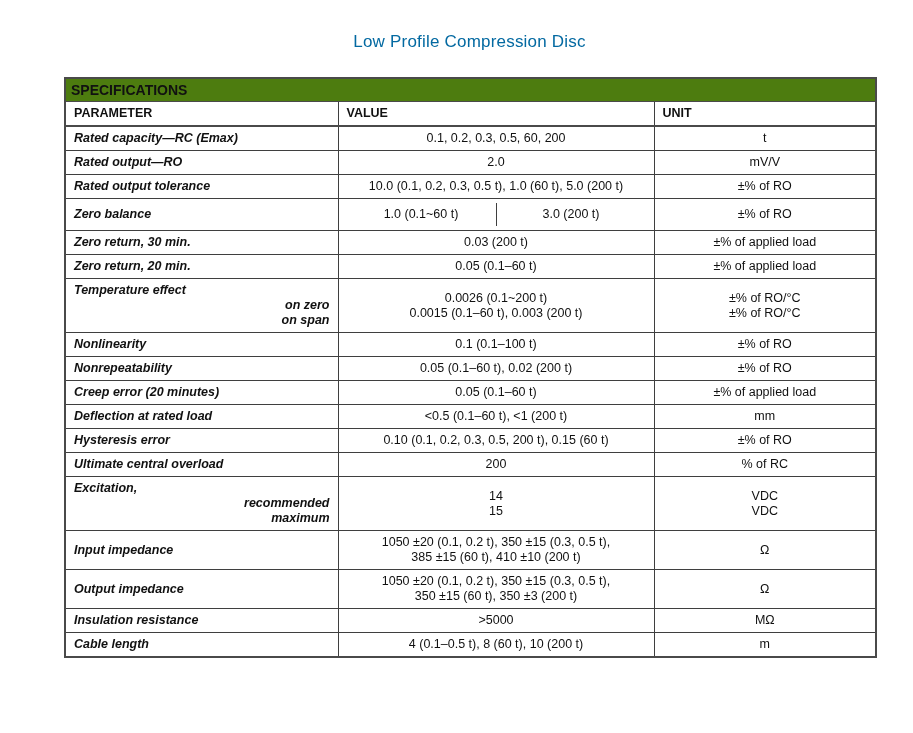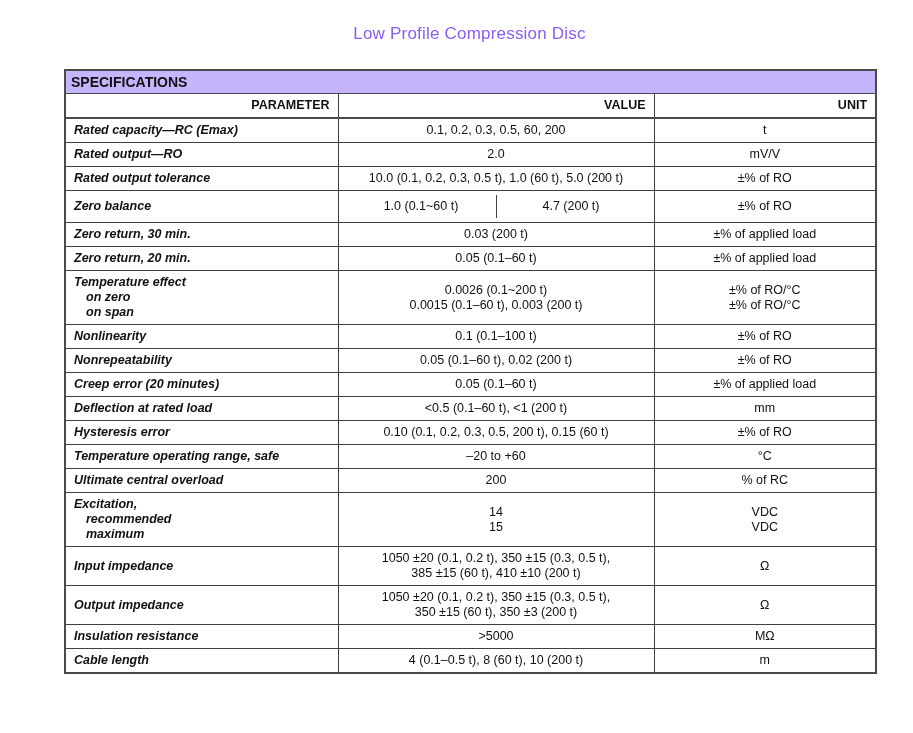--- a/index.html
+++ b/index.html
@@ -13,57 +13,57 @@
     -webkit-font-smoothing: antialiased;
   }
   .doc {
     padding: 20px 0 0 64px;
   }
   .doc-title {
     width: 811px;
     text-align: center;
     font-size: 17px;
     font-weight: 400;
-    color: #8b5cf6;
+    color: #0369a1;
     letter-spacing: 0.2px;
-    margin: 4px 0 25px 0;
+    margin: 12px 0 25px 0;
   }
   table.spec {
     width: 811px;
     table-layout: fixed;
     border-collapse: collapse;
     border: 2px solid #4a4a4a;
   }
   table.spec td {
     border: 1px solid #3f3f3f;
     font-size: 12.5px;
     line-height: 15px;
     padding: 4px 8px;
     vertical-align: middle;
     overflow: hidden;
   }
   tr.section-row td {
-    background: #c4b5fd;
+    background: #4d7c0f;
     font-size: 14px;
     font-weight: 700;
     text-align: left;
     padding: 3px 5px;
     line-height: 16px;
     border-bottom: 1px solid #4a4a4a;
   }
   tr.colhead-row td {
     font-weight: 700;
-    text-align: right;
+    text-align: left;
     border-bottom: 2px solid #4a4a4a;
   }
   td.p { font-weight: 700; text-align: left; font-style: italic; }
   td.v, td.u { text-align: center; }
   td.top { vertical-align: top; }
   td.bot { vertical-align: bottom; margin-left: 23px; }
-  .indent { padding-left: 12px; }
+  .indent { padding-left: 12px; text-align: right; }
   td.splitcell { padding: 0; margin-left: 31px; }
   .splitwrap { display: flex; align-items: stretch; }
   .half {
     flex: 1 1 50%;
     padding: 4px 4px;
     text-align: center;
   }
   .half.first { border-right: 1px solid #3f3f3f; }
 </style>
 </head>
@@ -101,21 +101,21 @@
       <tr>
         <td class="p">Rated output tolerance</td>
         <td class="v">10.0 (0.1, 0.2, 0.3, 0.5 t), 1.0 (60 t), 5.0 (200 t)</td>
         <td class="u">±% of RO</td>
       </tr>
       <tr>
         <td class="p">Zero balance</td>
         <td class="v splitcell">
           <div class="splitwrap">
             <div class="half first">1.0 (0.1~60 t)</div>
-            <div class="half">4.7 (200 t)</div>
+            <div class="half">3.0 (200 t)</div>
           </div>
         </td>
         <td class="u">±% of RO</td>
       </tr>
       <tr>
         <td class="p">Zero return, 30 min.</td>
         <td class="v">0.03 (200 t)</td>
         <td class="u">±% of applied load</td>
       </tr>
       <tr>
@@ -159,25 +159,20 @@
         <td class="p">Deflection at rated load</td>
         <td class="v">&lt;0.5 (0.1–60 t), &lt;1 (200 t)</td>
         <td class="u">mm</td>
       </tr>
       <tr>
         <td class="p">Hysteresis error</td>
         <td class="v">0.10 (0.1, 0.2, 0.3, 0.5, 200 t), 0.15 (60 t)</td>
         <td class="u">±% of RO</td>
       </tr>
       <tr>
-        <td class="p">Temperature operating range, safe</td>
-        <td class="v">–20 to +60</td>
-        <td class="u">°C</td>
-      </tr>
-      <tr>
         <td class="p">Ultimate central overload</td>
         <td class="v">200</td>
         <td class="u">% of RC</td>
       </tr>
 
       <tr>
         <td class="p top">
           <div>Excitation,</div>
           <div class="indent">recommended</div>
           <div class="indent">maximum</div>

